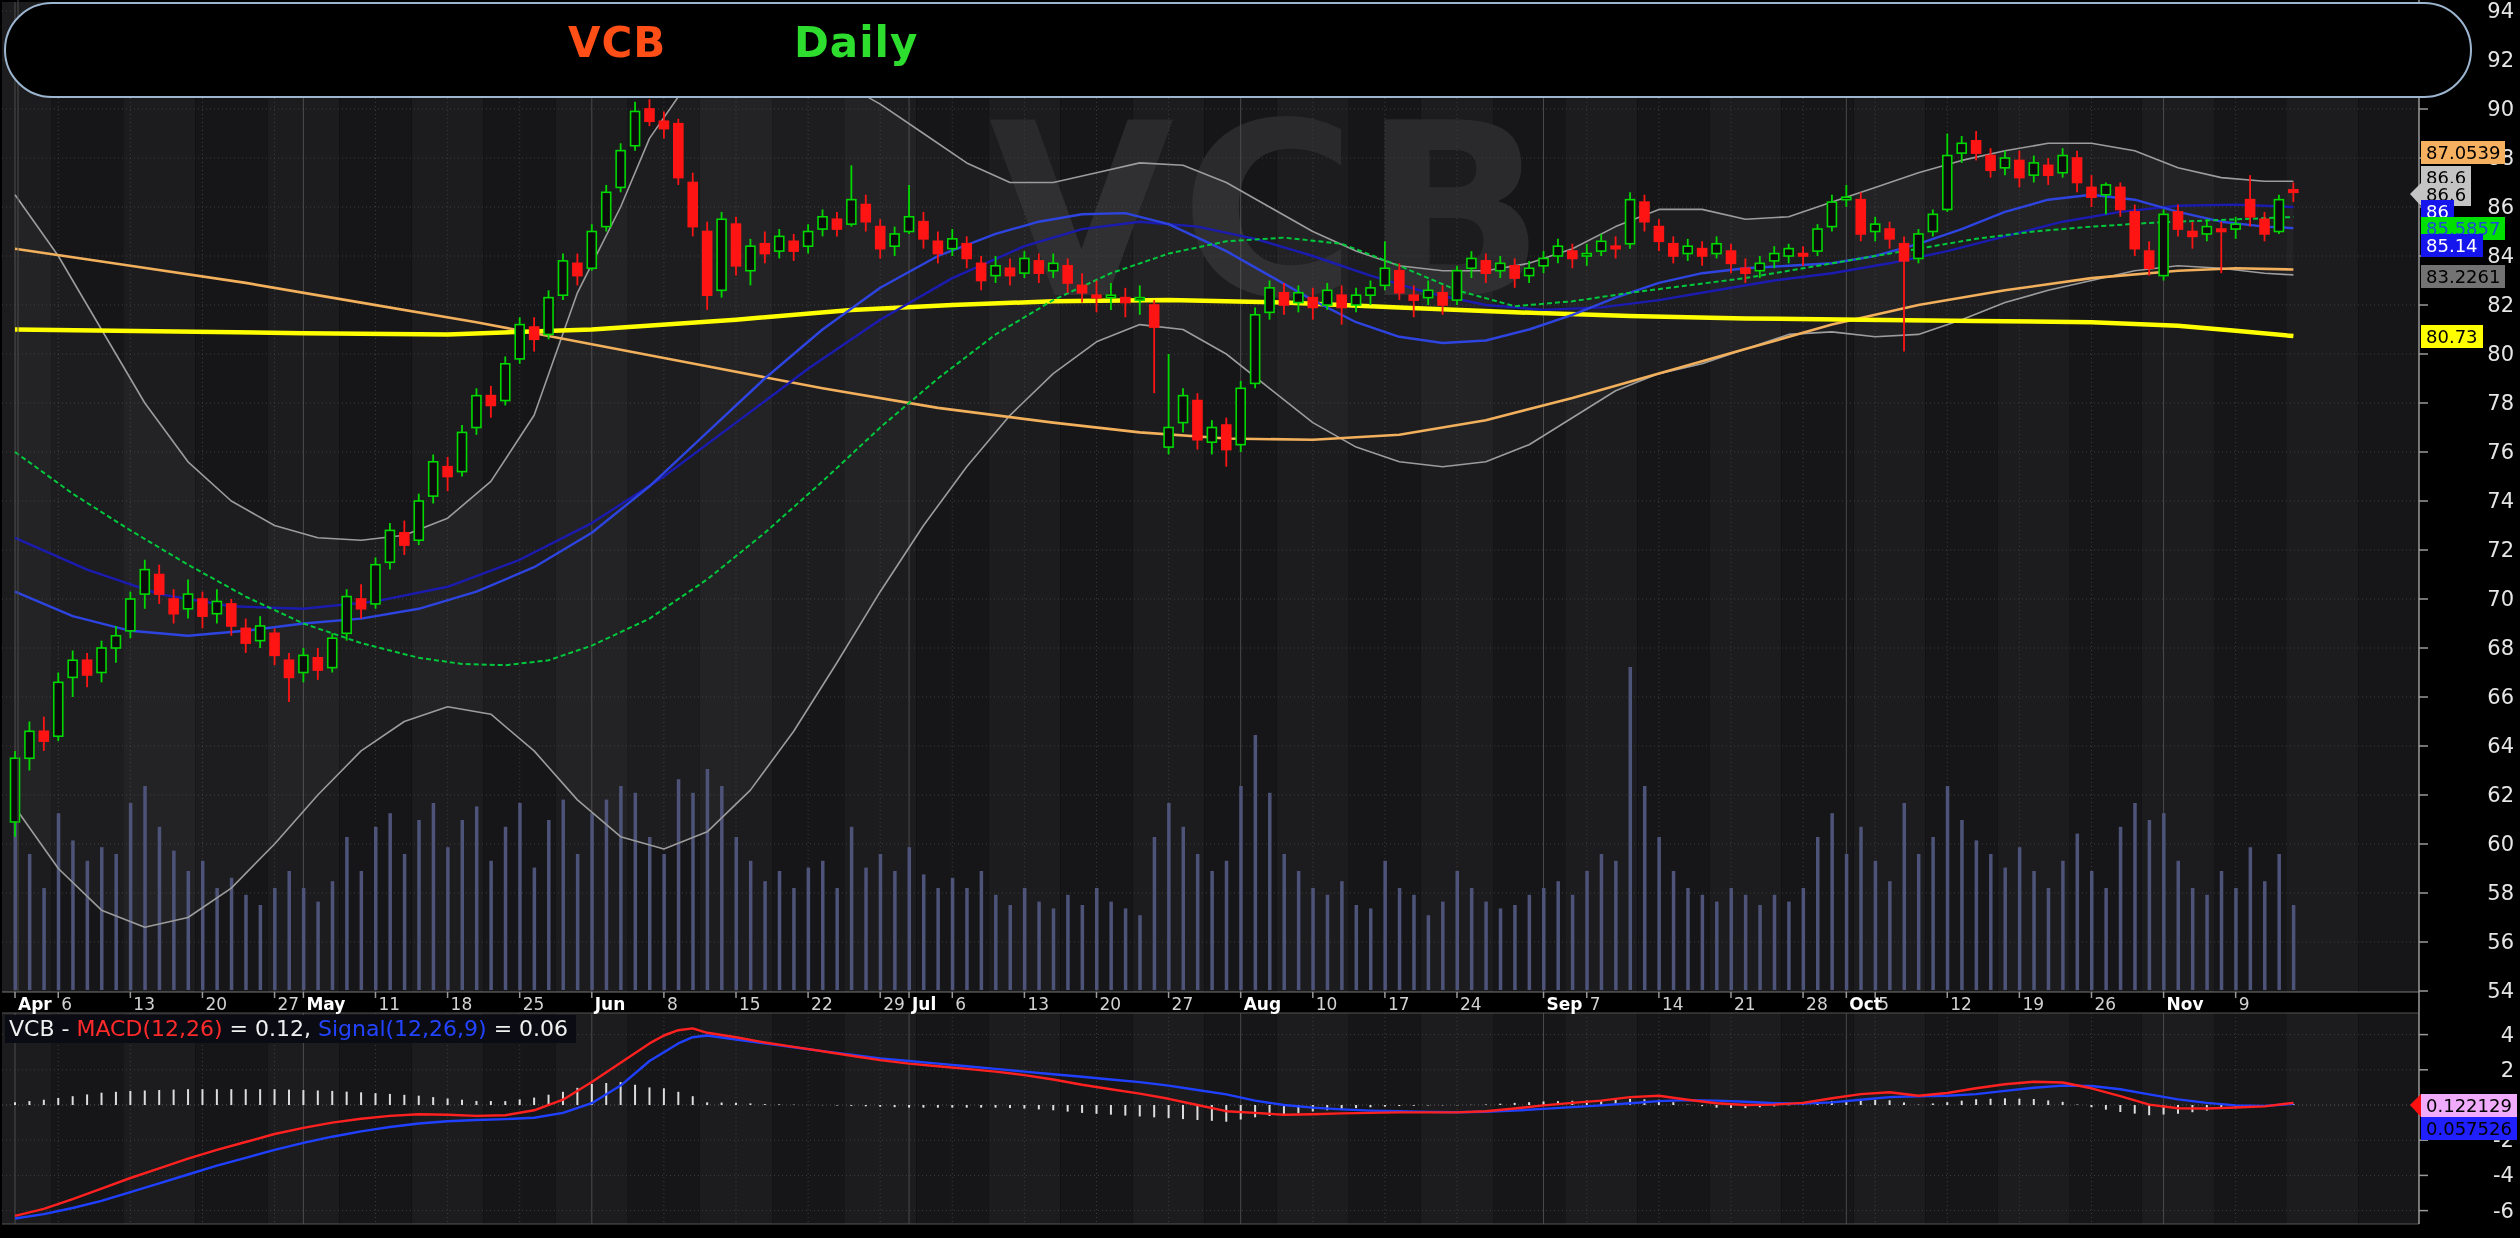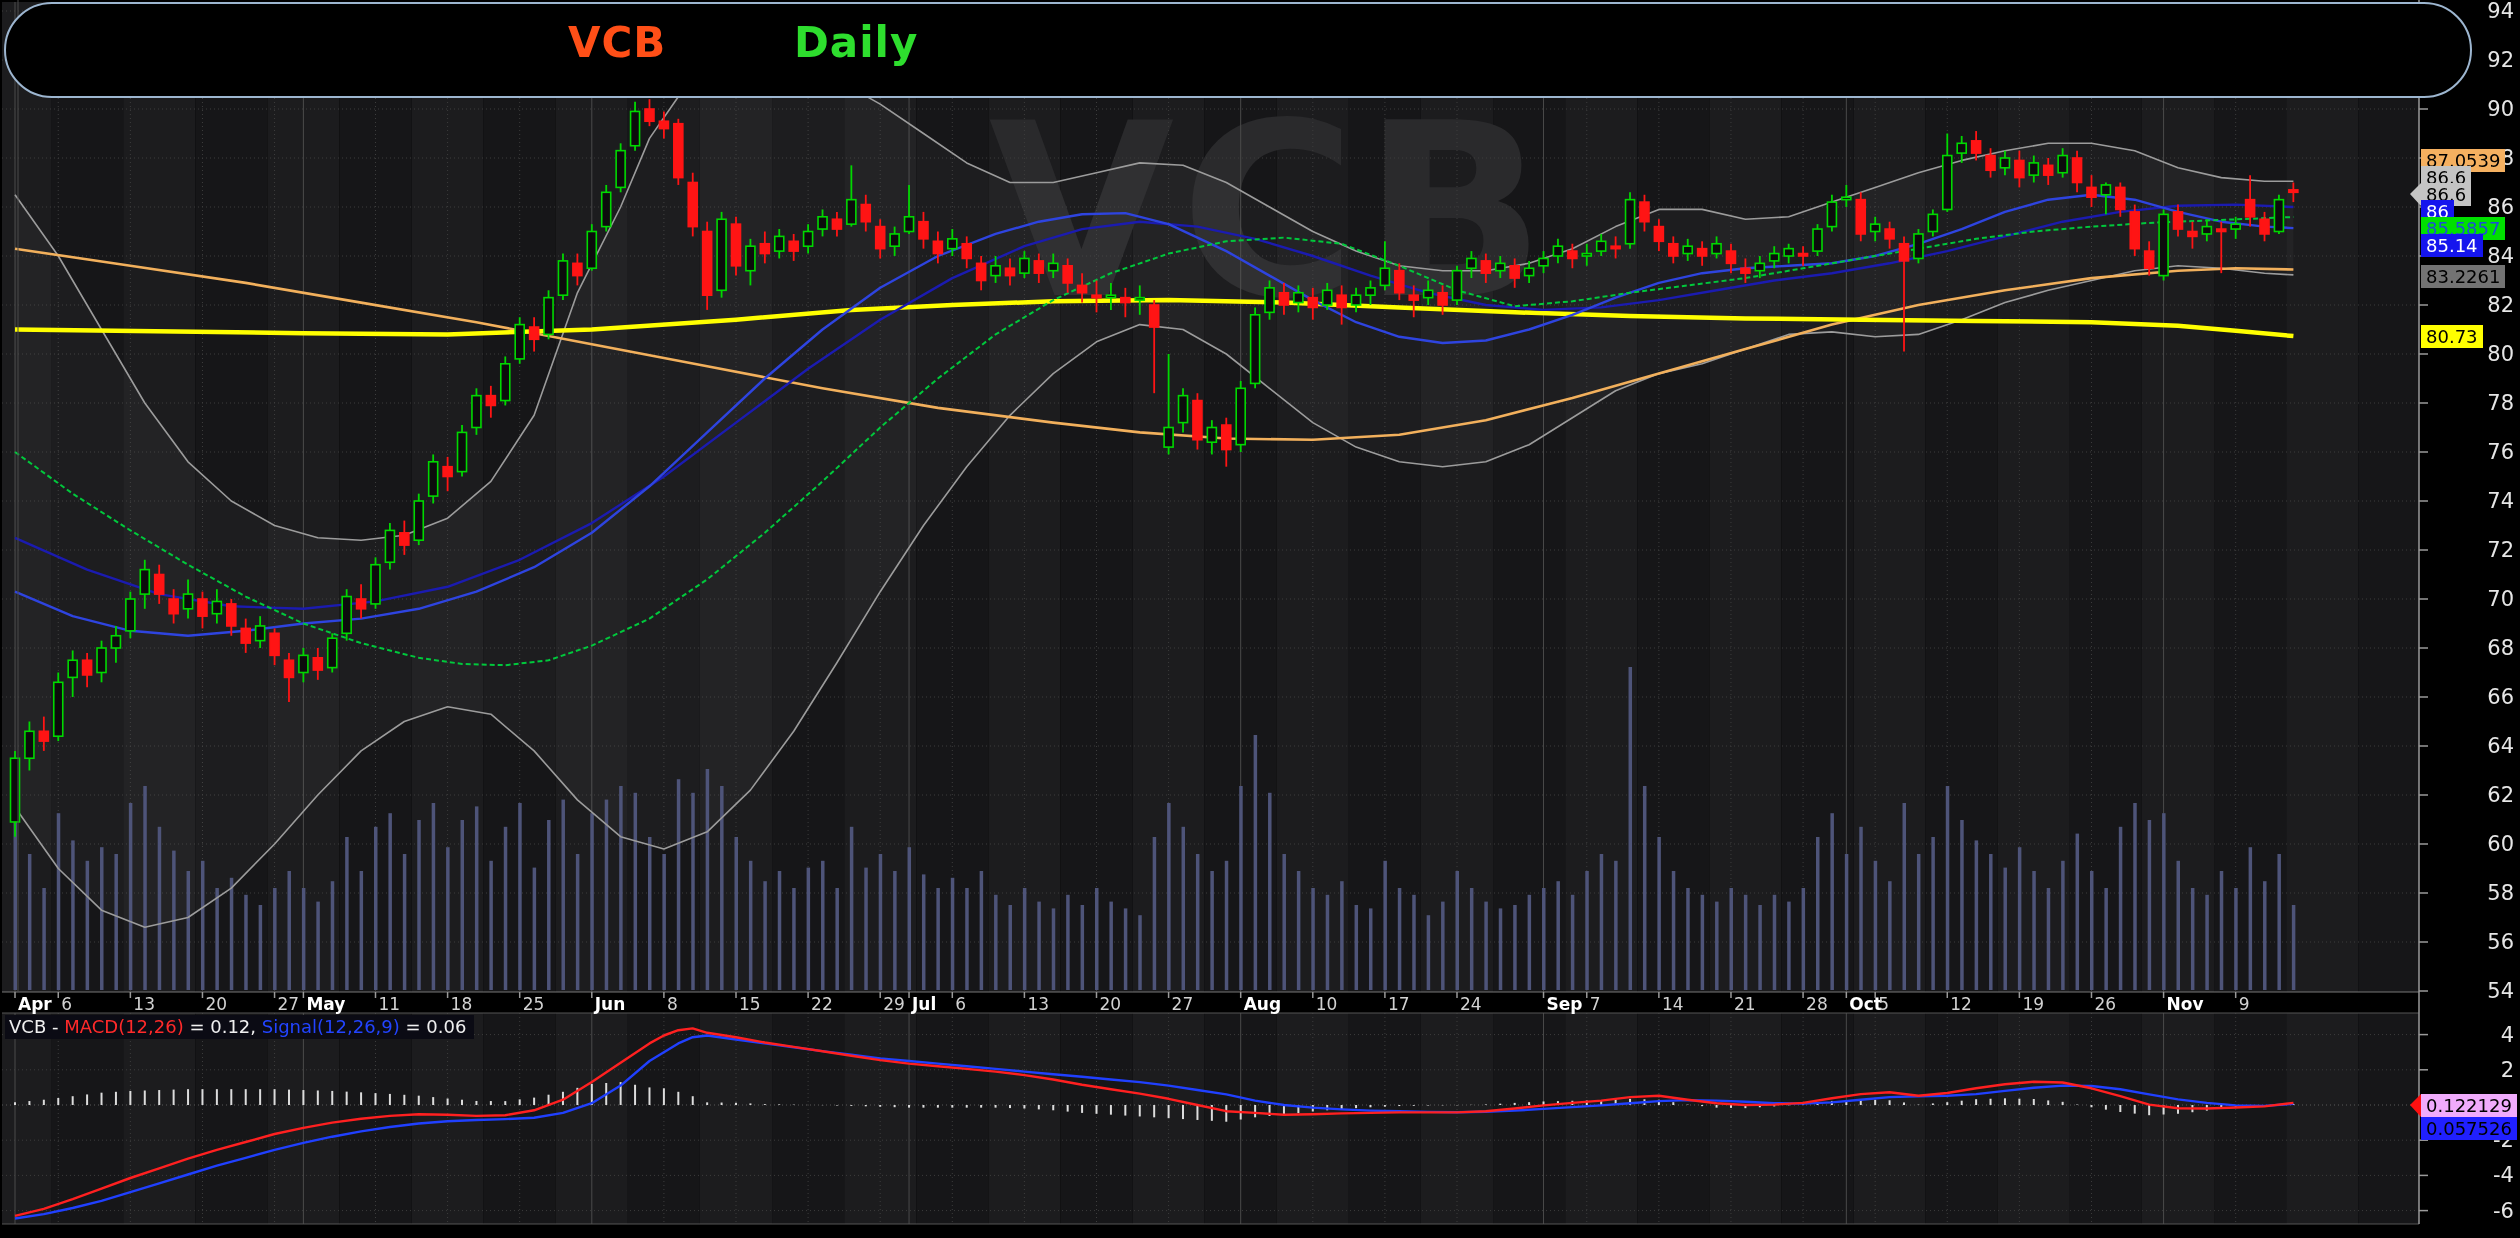--- a/index.html
+++ b/index.html
@@ -9,21 +9,21 @@
   
   #header{position:absolute;left:4px;top:2px;width:2464px;height:92px;background:#000;
     border:2px solid #9db6d0;border-radius:48px;z-index:30;}
   .hlabel{position:absolute;top:14px;font-weight:bold;font-size:42px;letter-spacing:1px;white-space:nowrap;}
   #h-symbol{left:562px;color:#ff4f17;}
   #h-tf{left:788px;color:#2ede2e;}
   #h-site{left:1132px;color:#f8f800;}
   #h-hotline{left:1768px;color:#f7a55e;}
   
   #macd-legend{position:absolute;left:5px;top:1015px;background:#0b0b14;padding:1px 8px 2px 4px;
-    font-size:18px;color:#f0f0f0;z-index:20;white-space:nowrap;}
+    font-size:22px;color:#f0f0f0;z-index:20;white-space:nowrap;}
   .mred{color:#ff2a2a;} .mblue{color:#2244ff;}
   
   .tag{position:absolute;left:2421px;height:23px;line-height:23px;padding:0 5px;font-size:18px;
     z-index:25;white-space:nowrap;}
   .tag .arr{position:absolute;left:-11px;top:0;width:0;height:0;border-top:11px solid transparent;
     border-bottom:12px solid transparent;}
 </style>
 </head>
 <body>
 
@@ -973,21 +973,21 @@
     </svg>
 
   <div id="header">
     <span id="h-symbol" class="hlabel">VCB</span>
     <span id="h-tf" class="hlabel">Daily</span>
   </div>
 
   <div id="macd-legend"><span>VCB - </span><span class="mred">MACD(12,26)</span><span> = 0.12, </span><span class="mblue">Signal(12,26,9)</span><span> = 0.06</span></div>
 
   <div id="tags">
-      <div class="tag" style="top: 149px; background: rgb(245, 176, 96); color: rgb(0, 0, 0);">87.0539</div>
+      <div class="tag" style="top: 141px; background: rgb(245, 176, 96); color: rgb(0, 0, 0);">87.0539</div>
       <div class="tag" style="top: 166px; background: rgb(196, 196, 196); color: rgb(0, 0, 0);">86.6</div>
       <div class="tag" style="top: 183px; background: rgb(196, 196, 196); color: rgb(0, 0, 0);">86.6<span class="arr" style="border-right: 11px solid rgb(196, 196, 196);"></span></div>
       <div class="tag" style="top: 200px; background: rgb(21, 21, 238); color: rgb(255, 255, 255);">86</div>
       <div class="tag" style="top: 217px; background: rgb(0, 224, 0); color: #1d4ed8;">85.5857</div>
       <div class="tag" style="top: 234px; background: rgb(21, 21, 238); color: rgb(255, 255, 255);">85.14</div>
       <div class="tag" style="top: 265px; background: #737373; color: rgb(0, 0, 0);">83.2261</div>
       <div class="tag" style="top: 325px; background: rgb(255, 255, 0); color: rgb(0, 0, 0);">80.73</div>
       <div class="tag" style="top: 1094px; background: #f0abfc; color: rgb(0, 0, 0);">0.122129<span class="arr" style="border-right: 11px solid rgb(255, 16, 16);"></span></div>
       <div class="tag" style="top: 1117px; background: rgb(32, 32, 255); color: rgb(0, 0, 0);">0.057526</div>
     </div>

